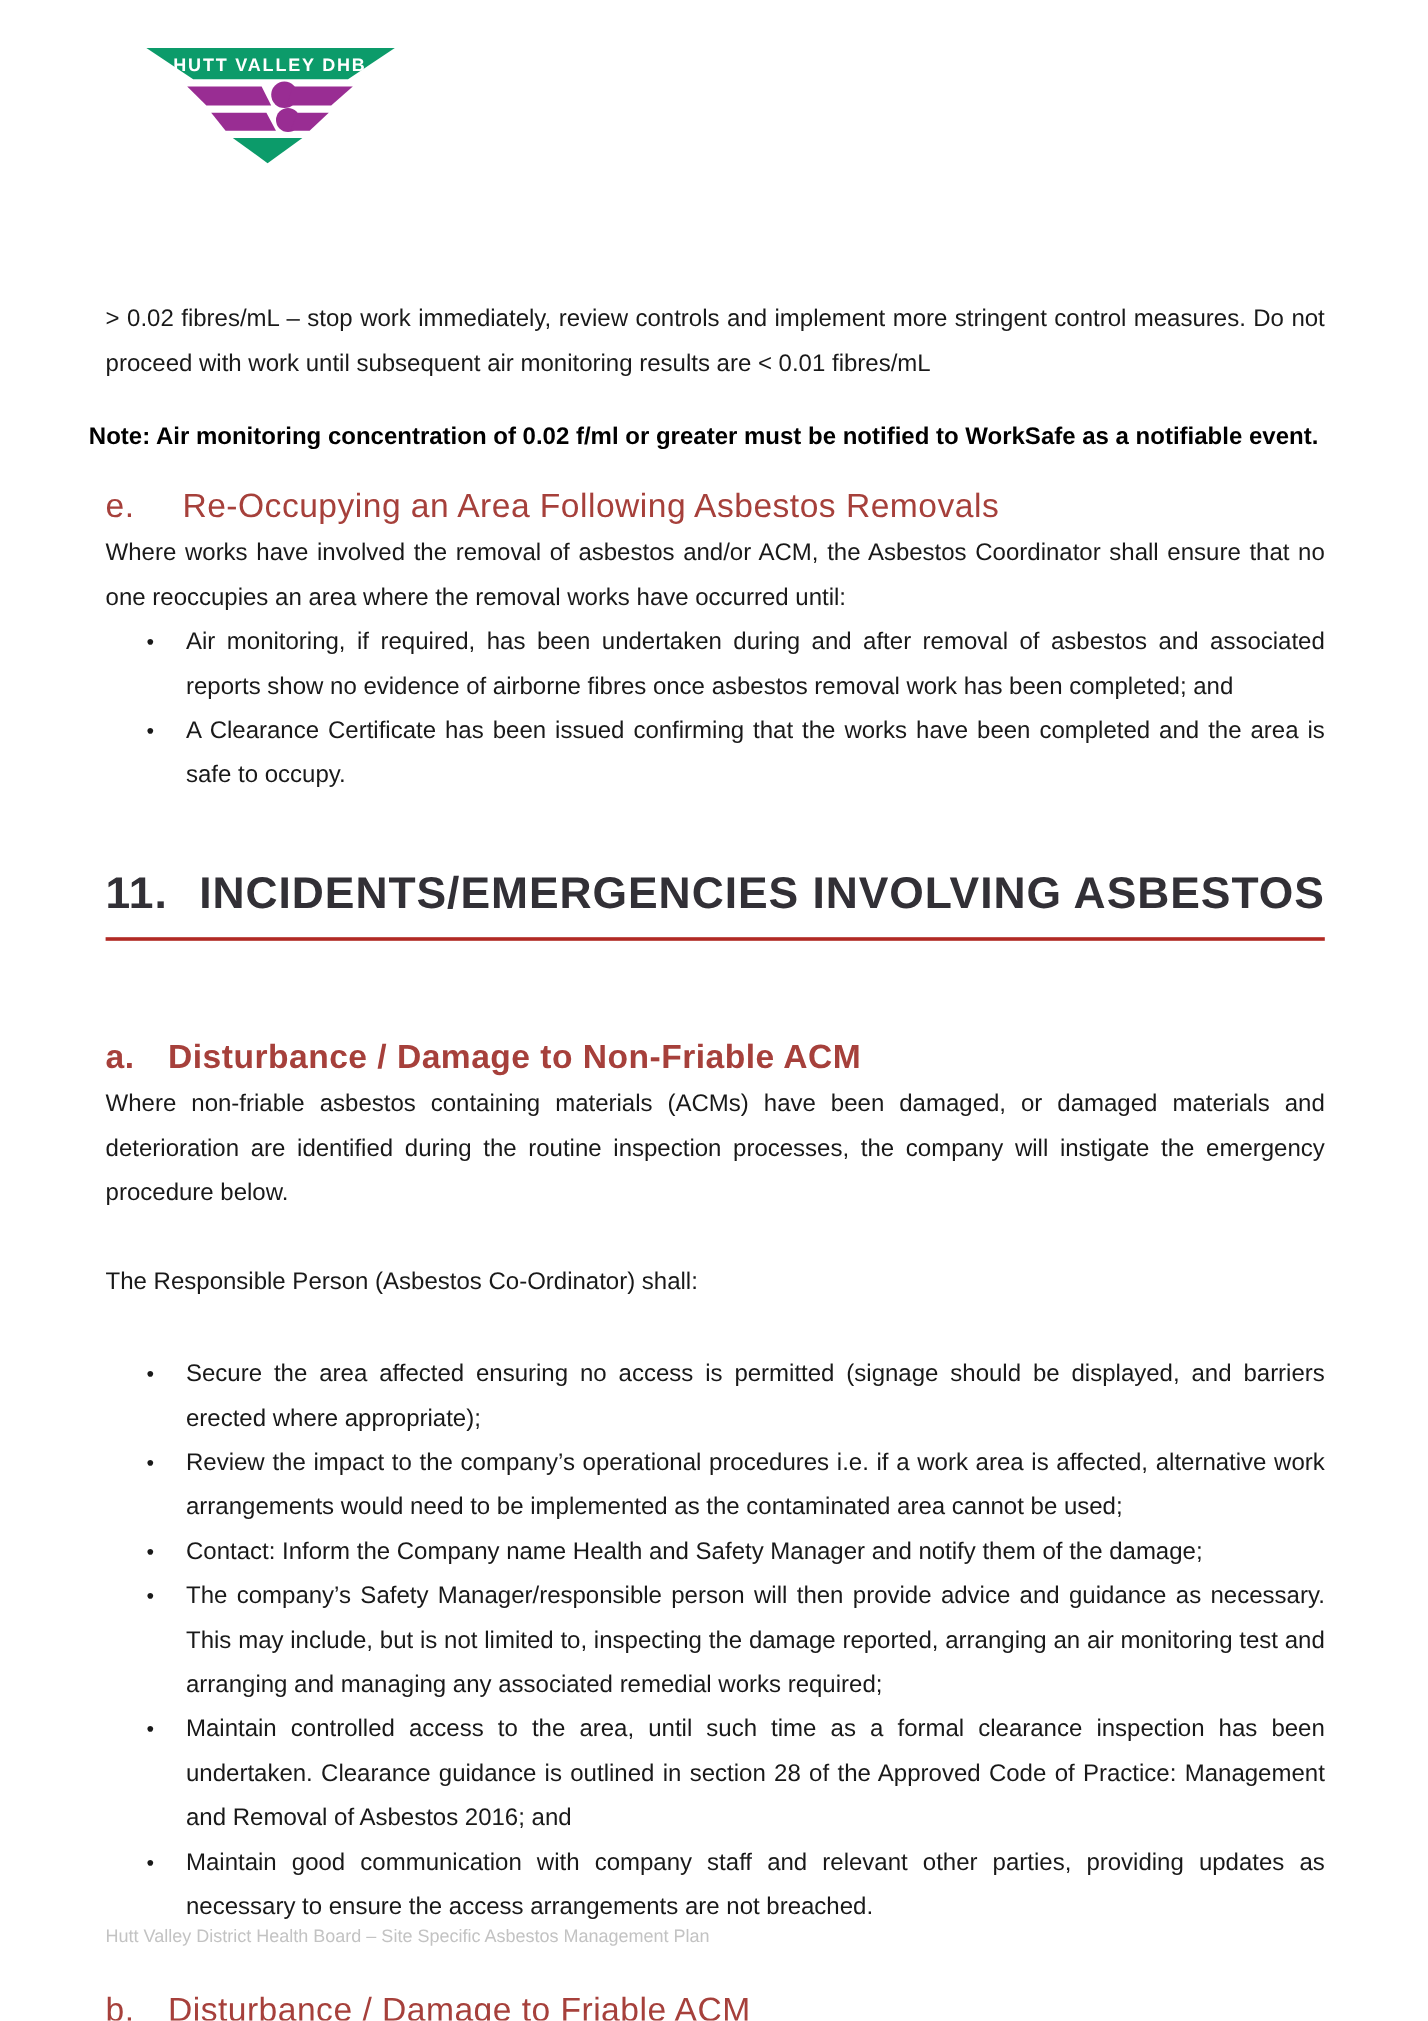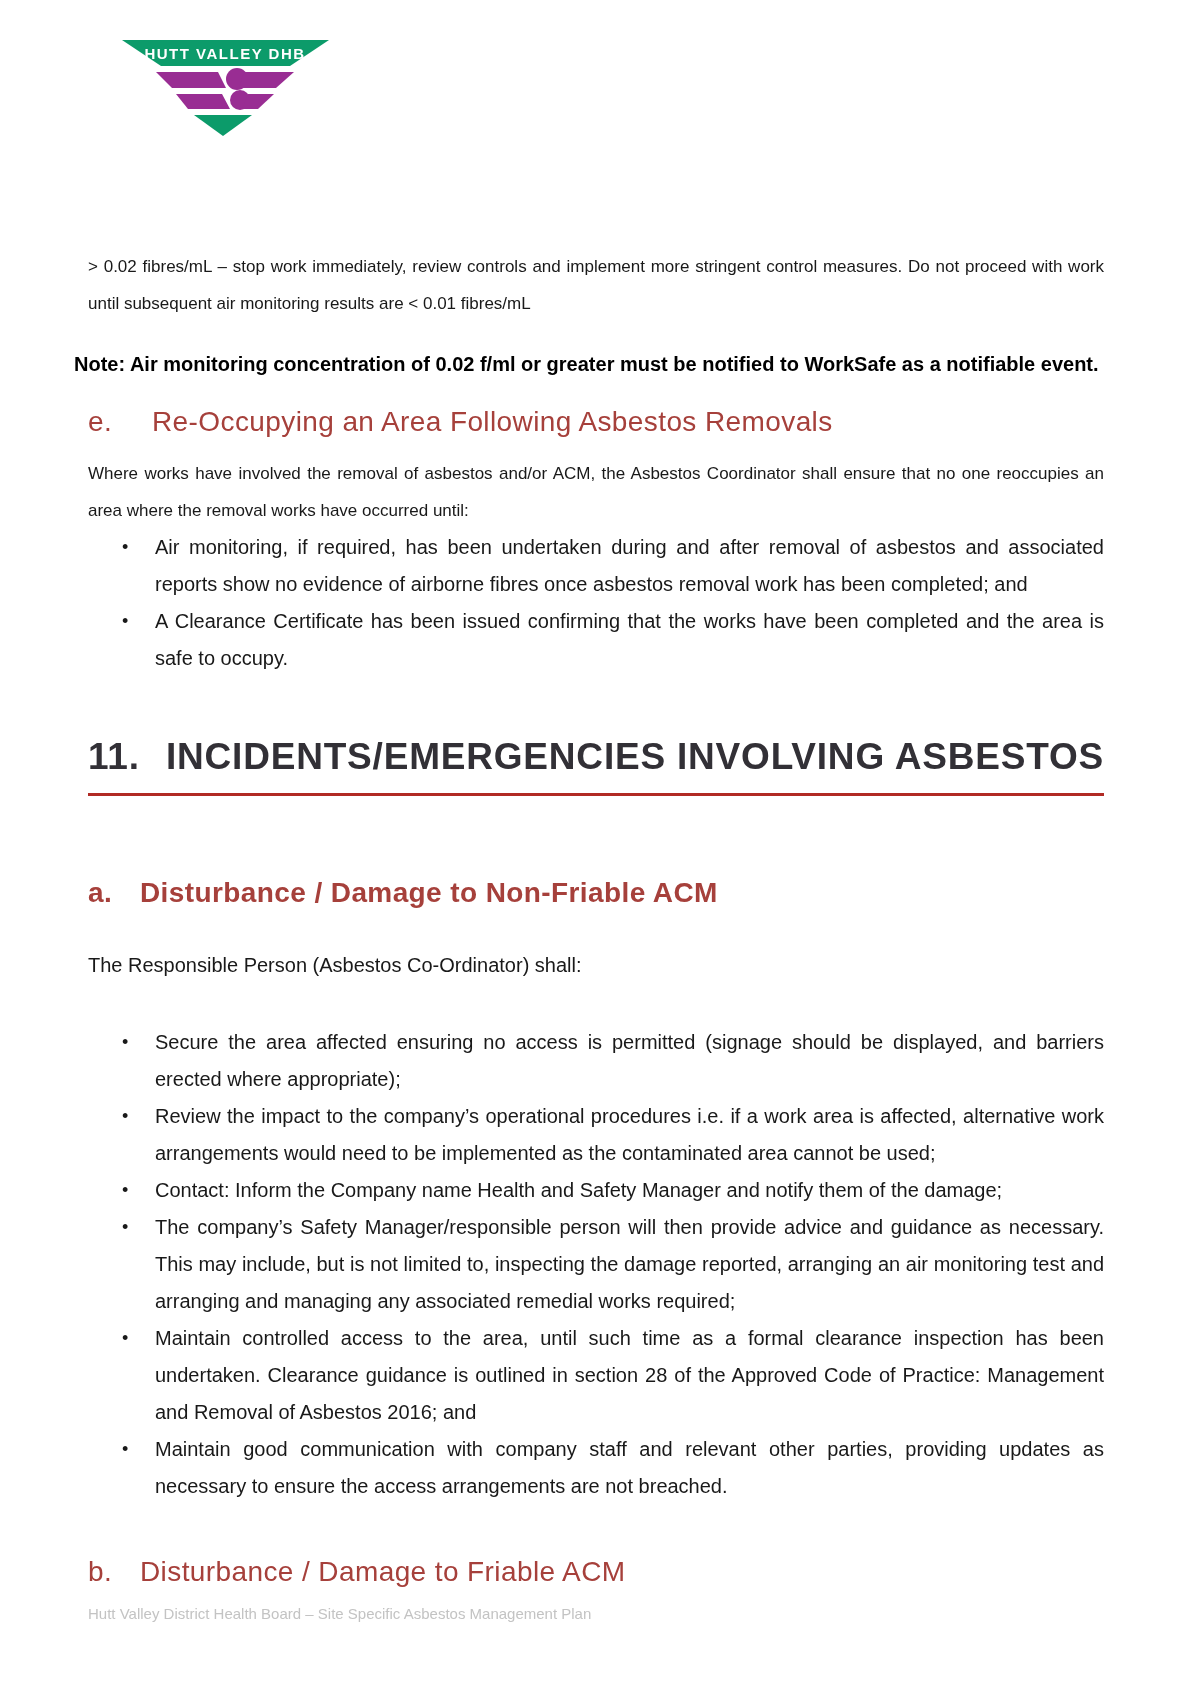--- a/index.html
+++ b/index.html
@@ -17,21 +17,21 @@
     left:88px;top:0;
     width:1016px;
   }
   
   .logo{
     margin:36px 0 0 30px;
     width:215px;height:102px;
   }
   
   .para{
-    font-size:17px;
+    font-size:20px;
     line-height:37px;
     text-align:justify;
     margin:0;
   }
   .para.first{margin-top:110px;}
   .note{
     font-size:20px;
     line-height:30px;
     font-weight:bold;
     color:#000000;
@@ -45,21 +45,21 @@
     letter-spacing:0.4px;
     line-height:34px;
     margin:0;
   }
   .subhead .h-num{display:inline-block;}
   .subhead.e{margin-top:26px;}
   .subhead.e .h-num{width:64px;}
   .subhead.a{margin-top:80px;font-weight:bold;}
   .subhead.b{margin-top:50px;}
   .subhead.a .h-num,.subhead.b .h-num{width:52px;}
-  .subhead + .para{margin-top:16px;}
+  .subhead + .para{margin-top:4px;}
   
   .h11{
     margin-top:58px;
     padding-bottom:14px;
     border-bottom:3px solid #B12A24;
     color:#323036;
     font-size:37px;
     font-weight:700;
     letter-spacing:0.8px;
     line-height:44px;
@@ -125,20 +125,21 @@
     <h2 class="subhead e"><span class="h-num">e.</span><span>Re-Occupying an Area Following Asbestos Removals</span></h2>
     <p class="para">Where works have involved the removal of asbestos and/or ACM, the Asbestos Coordinator shall ensure that no one reoccupies an area where the removal works have occurred until:</p>
     <ul class="bullets">
       <li><span class="dot">•</span><span>Air monitoring, if required, has been undertaken during and after removal of asbestos and associated reports show no evidence of airborne fibres once asbestos removal work has been completed; and</span></li>
       <li><span class="dot">•</span><span>A Clearance Certificate has been issued confirming that the works have been completed and the area is safe to occupy.</span></li>
     </ul>
 
     <h1 class="h11"><span class="h11-num">11.</span><span>INCIDENTS/EMERGENCIES INVOLVING ASBESTOS</span></h1>
 
     <h2 class="subhead a"><span class="h-num">a.</span><span>Disturbance / Damage to Non-Friable ACM</span></h2>
+    <p class="para">Where non-friable asbestos containing materials (ACMs) have been damaged, or damaged materials and deterioration are identified during the routine inspection processes, the company will instigate the emergency procedure below.</p>
     <p class="lead">The Responsible Person (Asbestos Co-Ordinator) shall:</p>
     <ul class="bullets spaced">
       <li><span class="dot">•</span><span>Secure the area affected ensuring no access is permitted (signage should be displayed, and barriers erected where appropriate);</span></li>
       <li><span class="dot">•</span><span>Review the impact to the company’s operational procedures i.e. if a work area is affected, alternative work arrangements would need to be implemented as the contaminated area cannot be used;</span></li>
       <li><span class="dot">•</span><span>Contact: Inform the Company name Health and Safety Manager and notify them of the damage;</span></li>
       <li><span class="dot">•</span><span>The company’s Safety Manager/responsible person will then provide advice and guidance as necessary. This may include, but is not limited to, inspecting the damage reported, arranging an air monitoring test and arranging and managing any associated remedial works required;</span></li>
       <li><span class="dot">•</span><span>Maintain controlled access to the area, until such time as a formal clearance inspection has been undertaken. Clearance guidance is outlined in section 28 of the Approved Code of Practice: Management and Removal of Asbestos 2016; and</span></li>
       <li><span class="dot">•</span><span>Maintain good communication with company staff and relevant other parties, providing updates as necessary to ensure the access arrangements are not breached.</span></li>
     </ul>
 

